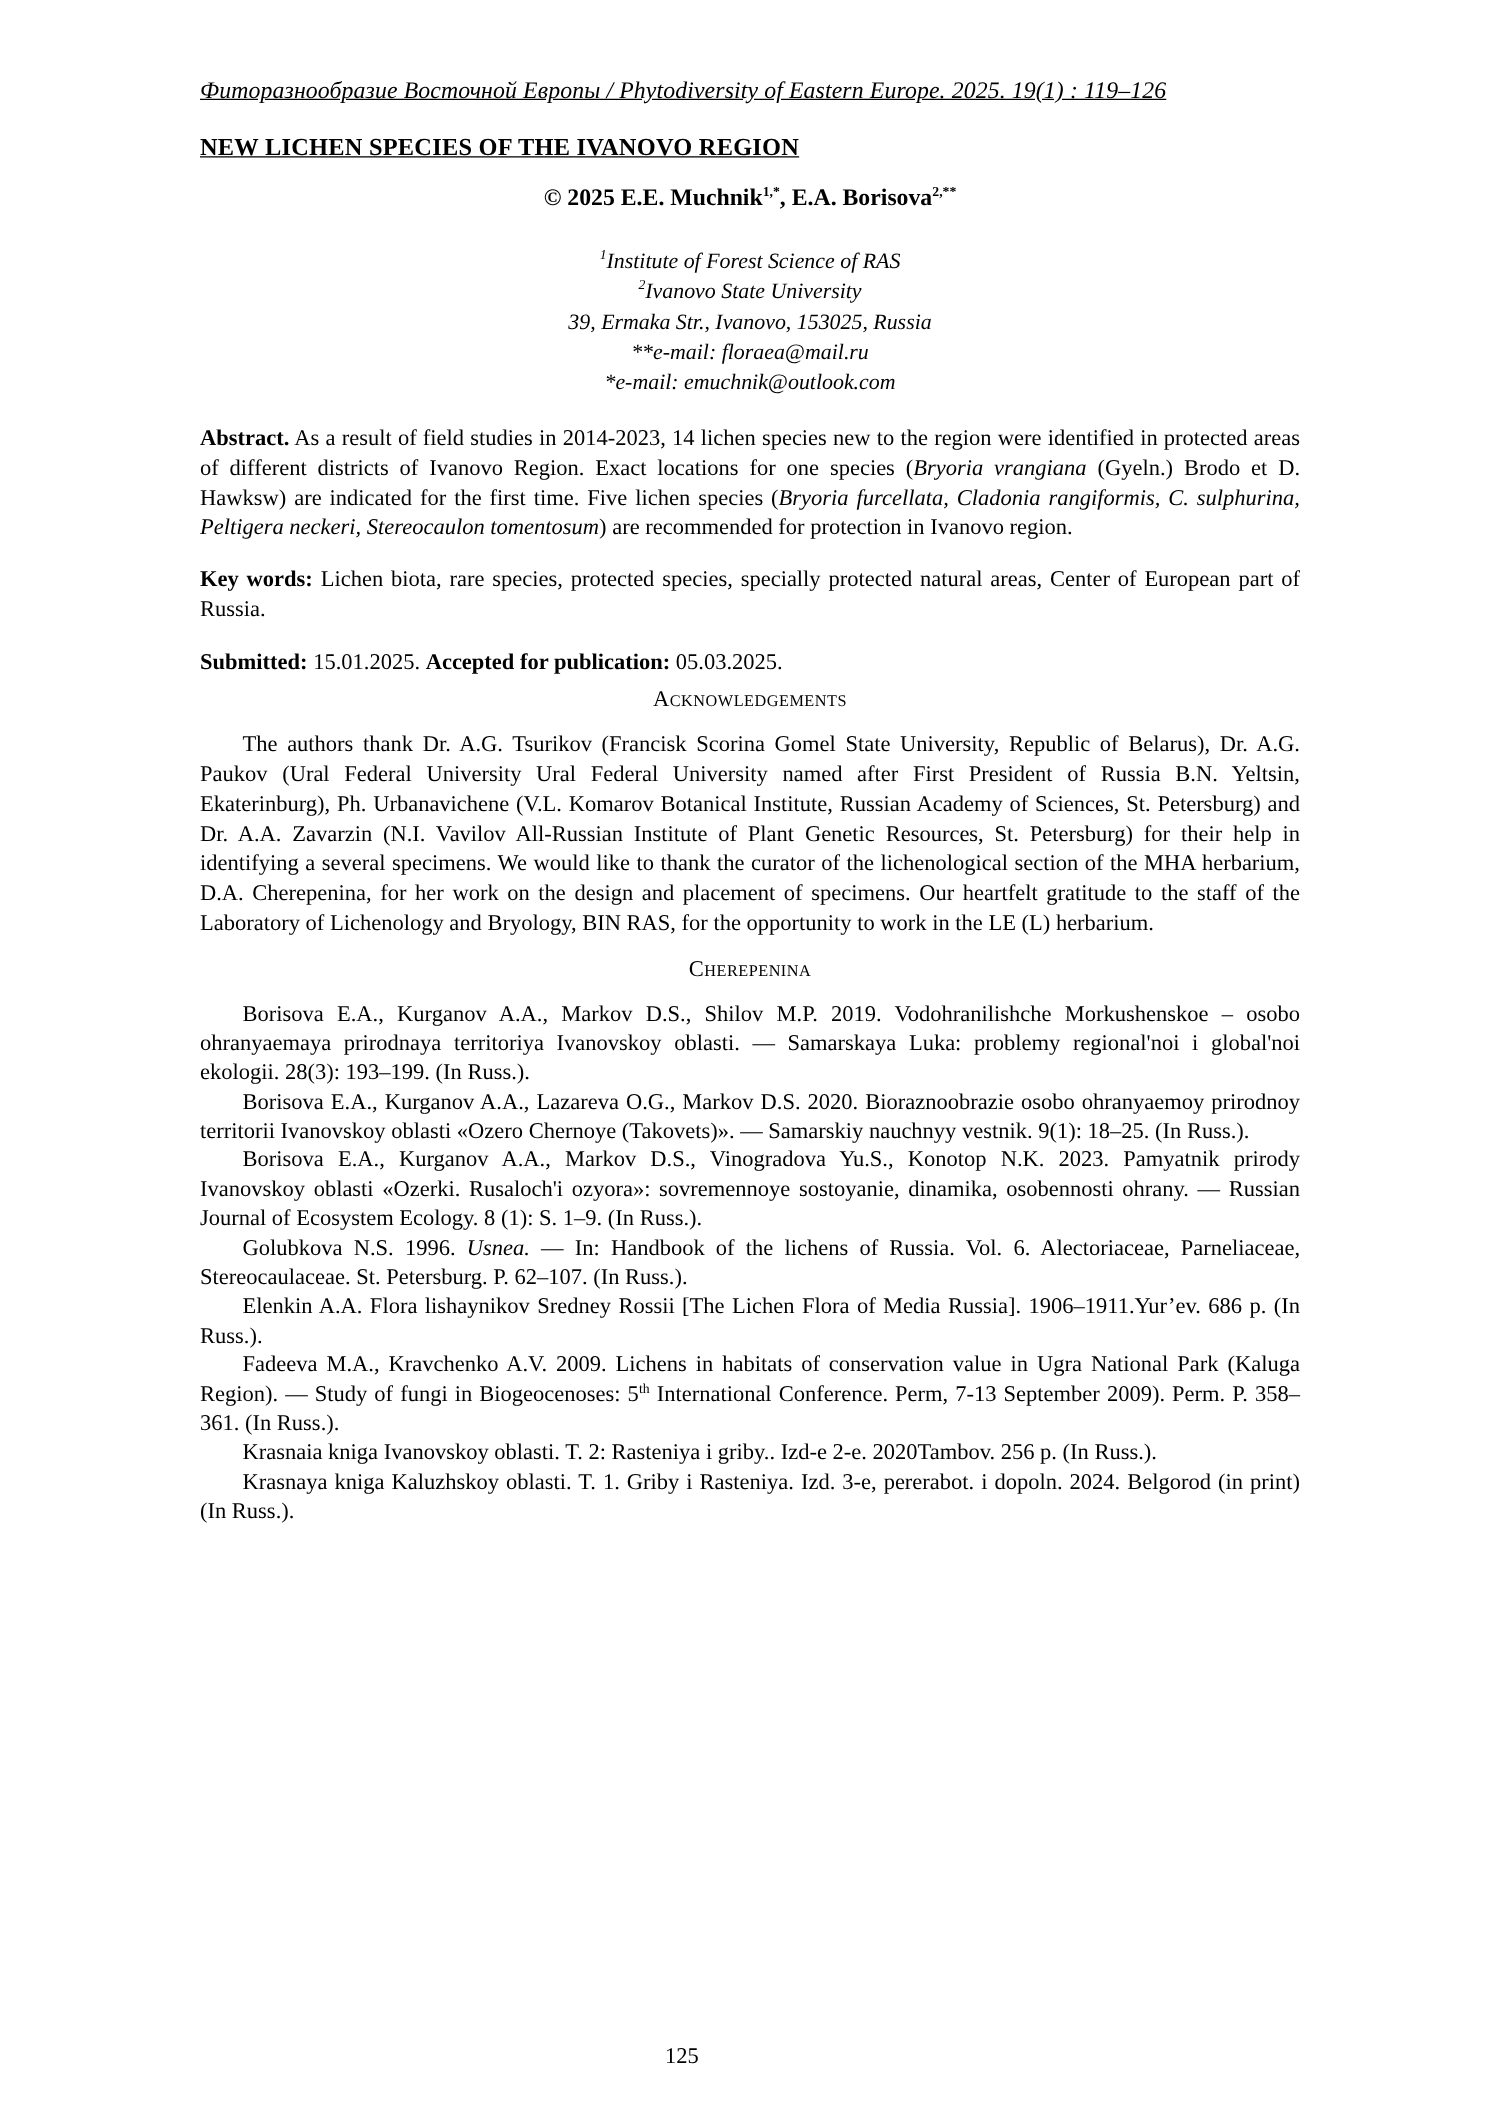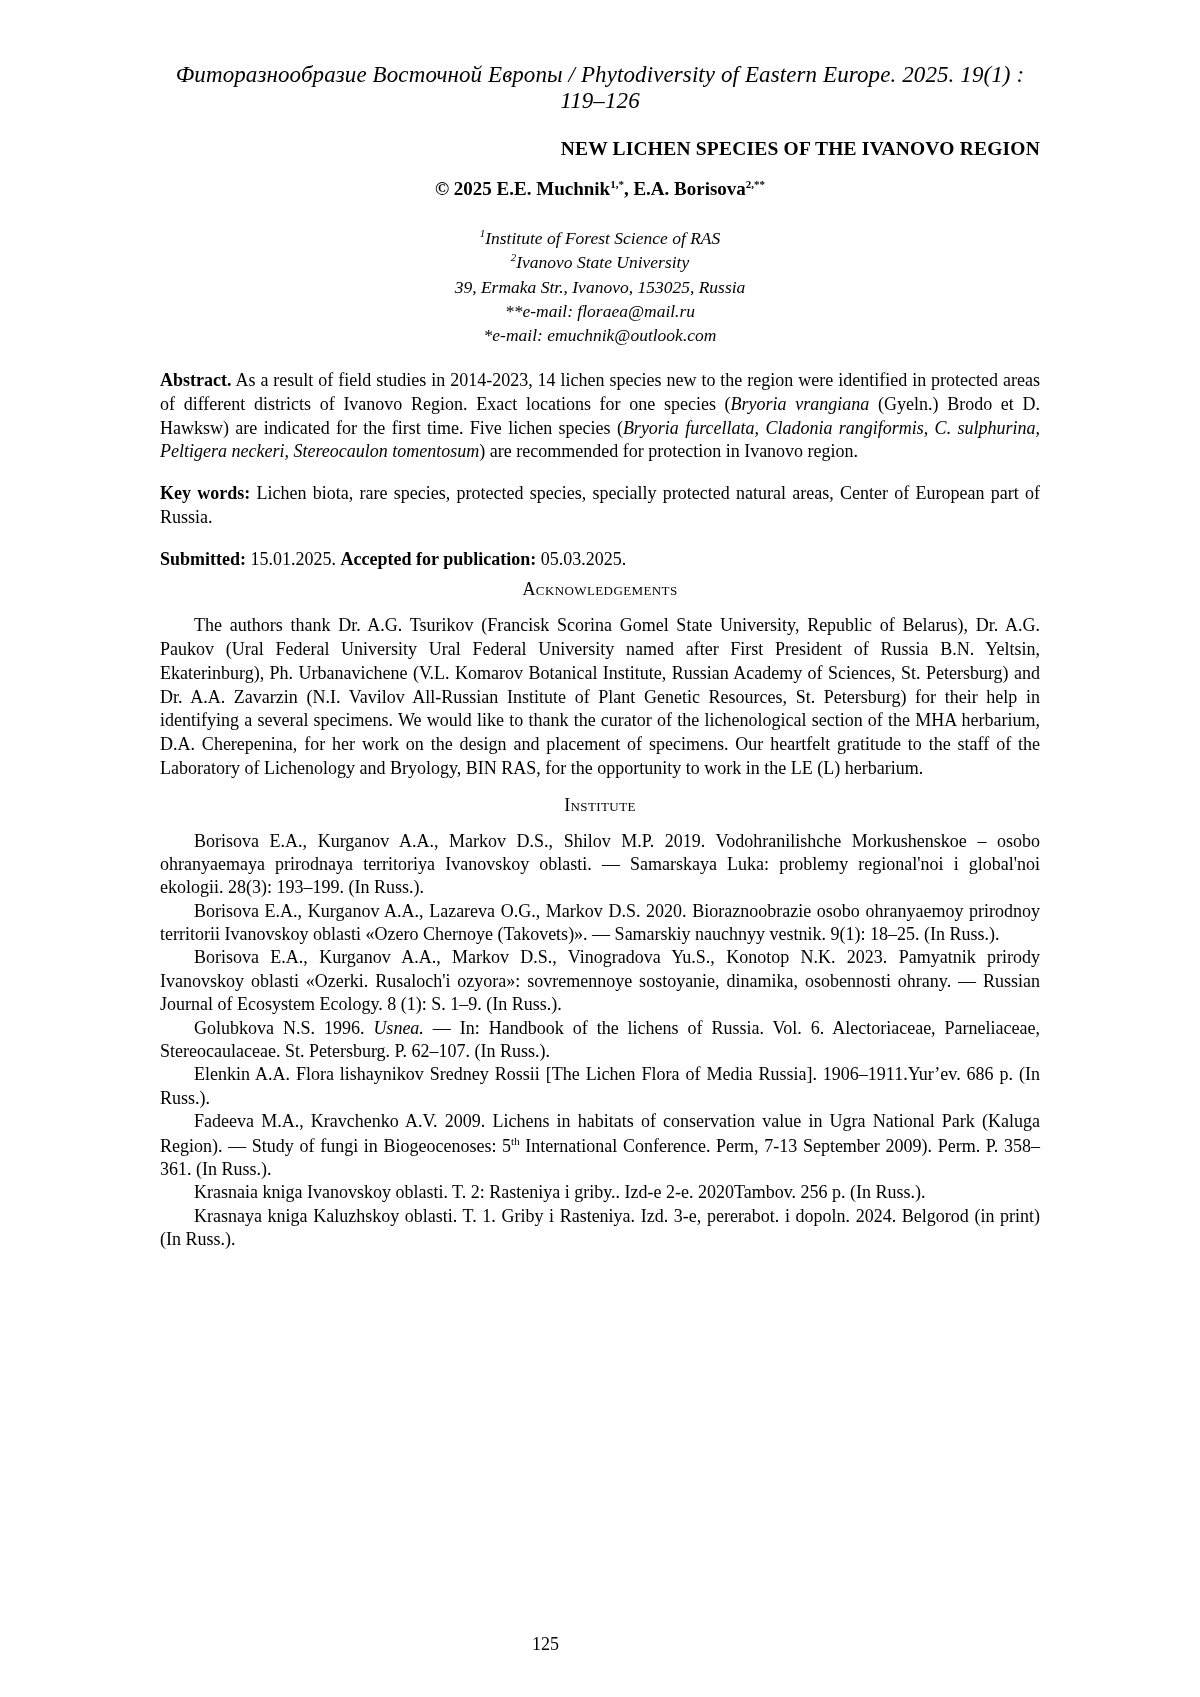--- a/index.html
+++ b/index.html
@@ -14,32 +14,33 @@
     color: #000000;
   }
   .page {
     position: relative;
     width: 1200px;
     height: 1697px;
     box-sizing: border-box;
     padding: 62px 160px 40px 160px;
   }
   .running-head {
-    text-align: center;
     font-style: italic;
-    font-size: 23px;
+    font-size: 19px;
     letter-spacing: 0.1px;
     margin-bottom: 24px;
+    text-decoration: underline;
   }
   .article-title {
-    text-align: right;
+    text-align: left;
     font-weight: bold;
     font-size: 19.5px;
     letter-spacing: 0.2px;
     margin-bottom: 18px;
+    text-decoration: underline;
   }
   .authors {
     text-align: center;
     font-weight: bold;
     font-size: 19px;
     margin-bottom: 26px;
   }
   .authors sup {
     font-size: 11px;
     vertical-align: super;
@@ -129,21 +130,21 @@
 
   <p class="body-par submitted">
     <span class="lead">Submitted:</span><span> 15.01.2025. </span><span class="lead">Accepted for publication:</span><span> 05.03.2025.</span>
   </p>
 
 
   <div class="section-head">Acknowledgements</div>
 
   <p class="body-par indent">The authors thank Dr. A.G. Tsurikov (Francisk Scorina Gomel State University, Republic of Belarus), Dr. A.G. Paukov (Ural Federal University Ural Federal University named after First President of Russia B.N. Yeltsin, Ekaterinburg), Ph. Urbanavichene (V.L. Komarov Botanical Institute, Russian Academy of Sciences, St. Petersburg) and Dr. A.A. Zavarzin (N.I. Vavilov All-Russian Institute of Plant Genetic Resources, St. Petersburg) for their help in identifying a several specimens. We would like to thank the curator of the lichenological section of the MHA herbarium, D.A. Cherepenina, for her work on the design and placement of specimens. Our heartfelt gratitude to the staff of the Laboratory of Lichenology and Bryology, BIN RAS, for the opportunity to work in the LE (L) herbarium.</p>
 
-  <div class="section-head">Institute</div>
+  <div class="section-head">Cherepenina</div>
 
   <div class="refs">
     <p><span>Borisova E.A., Kurganov A.A., Markov D.S., Shilov M.P. 2019. Vodohranilishche Morkushenskoe – osobo ohranyaemaya prirodnaya territoriya Ivanovskoy oblasti. — Samarskaya Luka: problemy regional'noi i global'noi ekologii. 28(3): 193–199. (In Russ.).</span></p>
     <p><span>Borisova E.A., Kurganov A.A., Lazareva O.G., Markov D.S. 2020. Bioraznoobrazie osobo ohranyaemoy prirodnoy territorii Ivanovskoy oblasti «Ozero Chernoye (Takovets)». — Samarskiy nauchnyy vestnik. 9(1): 18–25. (In Russ.).</span></p>
     <p><span>Borisova E.A., Kurganov A.A., Markov D.S., Vinogradova Yu.S., Konotop N.K. 2023. Pamyatnik prirody Ivanovskoy oblasti «Ozerki. Rusaloch'i ozyora»: sovremennoye sostoyanie, dinamika, osobennosti ohrany. — Russian Journal of Ecosystem Ecology. 8 (1): S. 1–9. (In Russ.).</span></p>
     <p><span>Golubkova N.S. 1996. </span><span class="ital">Usnea.</span><span> — In: Handbook of the lichens of Russia. Vol. 6. Alectoriaceae, Parneliaceae, Stereocaulaceae. St. Petersburg. P. 62–107. (In Russ.).</span></p>
     <p><span>Elenkin A.A. Flora lishaynikov Sredney Rossii [The Lichen Flora of Media Russia]. 1906–1911.Yur’ev. 686 p. (In Russ.).</span></p>
     <p><span>Fadeeva M.A., Kravchenko A.V. 2009. Lichens in habitats of conservation value in Ugra National Park (Kaluga Region).  — Study of fungi in Biogeocenoses: 5</span><sup>th</sup><span> International Conference. Perm, 7-13 September 2009). Perm. P. 358–361. (In Russ.).</span></p>
     <p><span>Krasnaia kniga Ivanovskoy oblasti. T. 2: Rasteniya i griby.. Izd-e 2-e. 2020Tambov. 256 p. (In Russ.).</span></p>
     <p><span>Krasnaya kniga Kaluzhskoy oblasti. T. 1. Griby i Rasteniya. Izd. 3-e, pererabot. i dopoln. 2024. Belgorod (in print) (In Russ.).</span></p>

